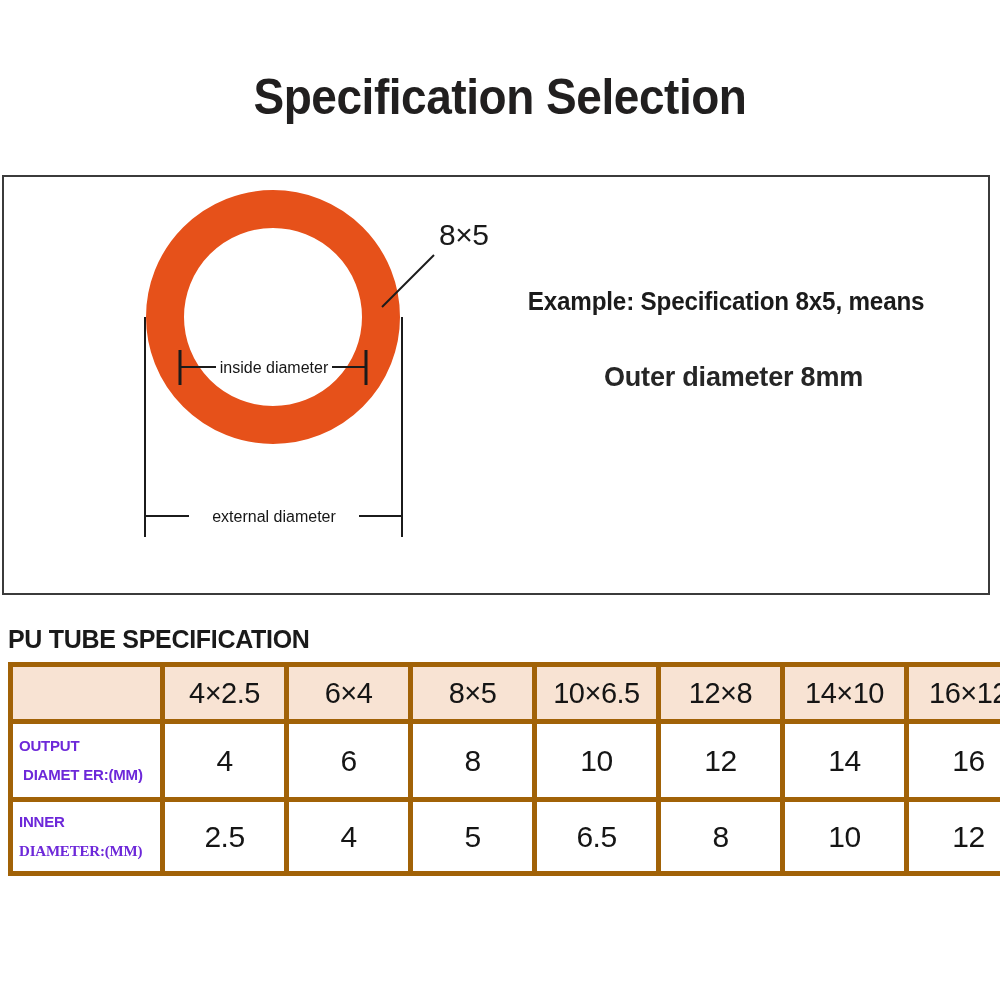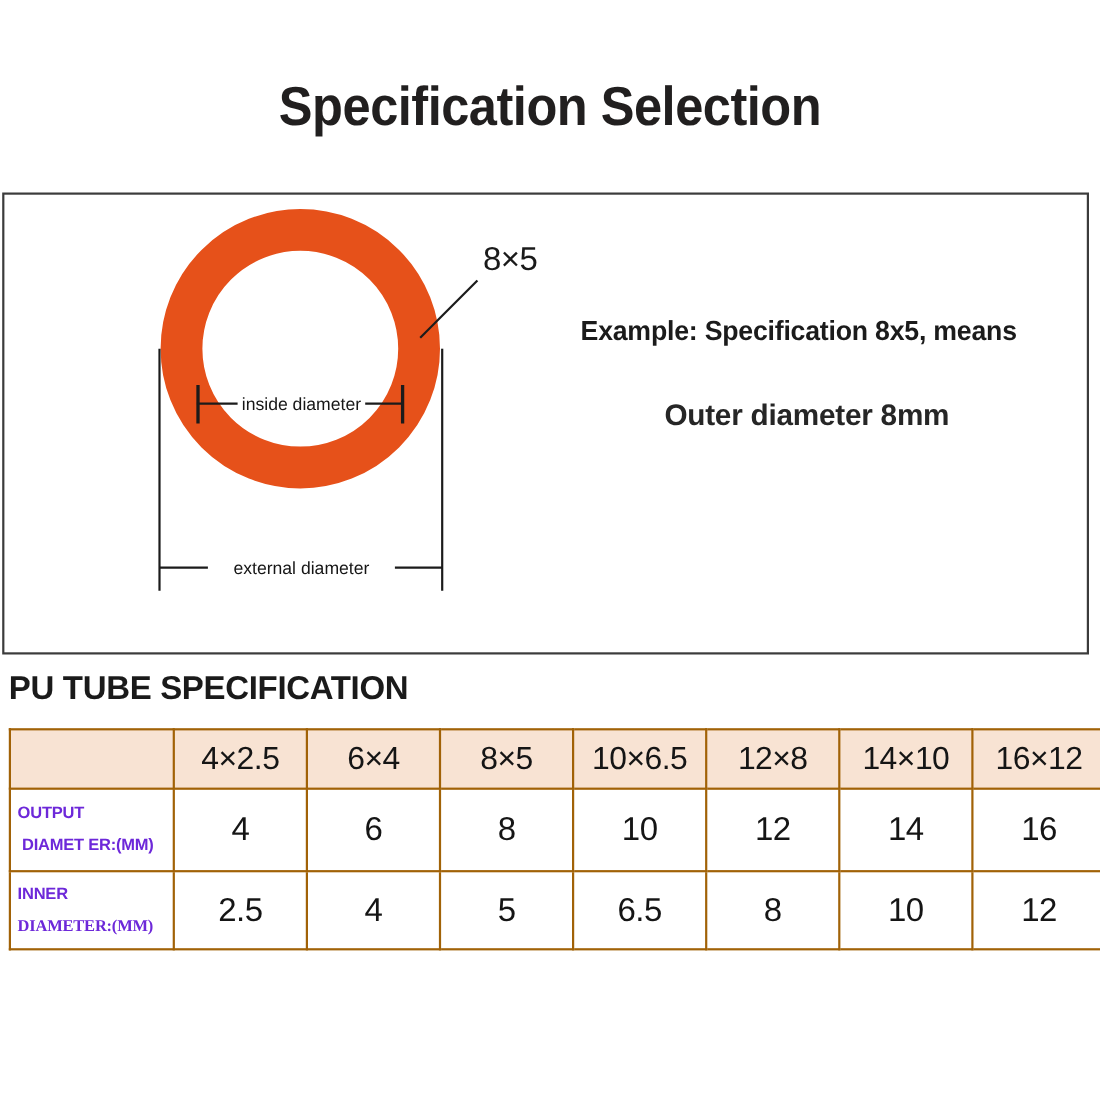--- a/index.html
+++ b/index.html
@@ -77,39 +77,39 @@
     letter-spacing: -0.2px;
     white-space: nowrap;
   }
   .explain-line.l1 { margin-top: 46px; }
   .explain-line.l2 { margin-top: 14px; }
 
   
   .table-heading {
     position: absolute;
     left: 8px;
-    top: 609px;
-    font-family: "Liberation Sans", sans-serif;
-    font-weight: bold;
-    font-size: 30px;
+    top: 625px;
+    font-family: "Liberation Sans", sans-serif;
+    font-weight: bold;
+    font-size: 25px;
     letter-spacing: -0.3px;
     color: #1a1a1a;
     white-space: nowrap;
   }
 
   .spec-table {
     position: absolute;
     left: 8px;
     top: 662px;
     width: 982px;
     border-collapse: collapse;
     table-layout: fixed;
   }
   .spec-table td, .spec-table th {
-    border: 2px solid #a16207;
+    border: 5px solid #a16207;
     padding: 0;
     text-align: center;
     vertical-align: middle;
     font-family: "Liberation Sans", sans-serif;
     color: #151515;
   }
   .spec-table thead th {
     background: #f8e3d3;
     height: 52px;
     font-weight: normal;

